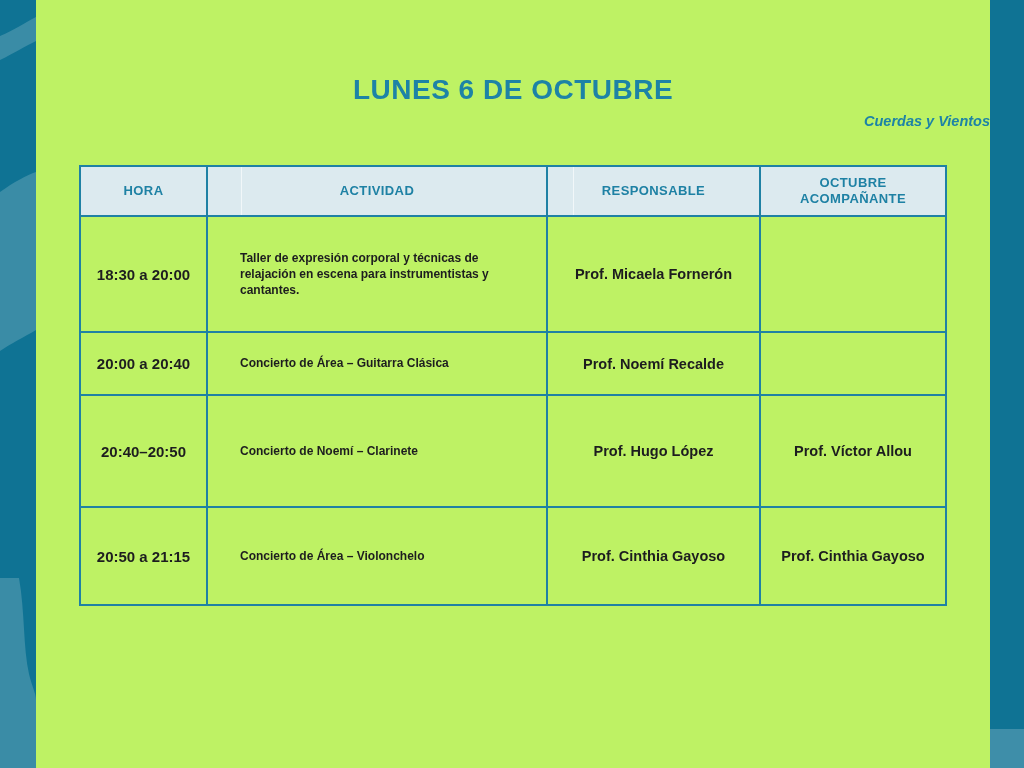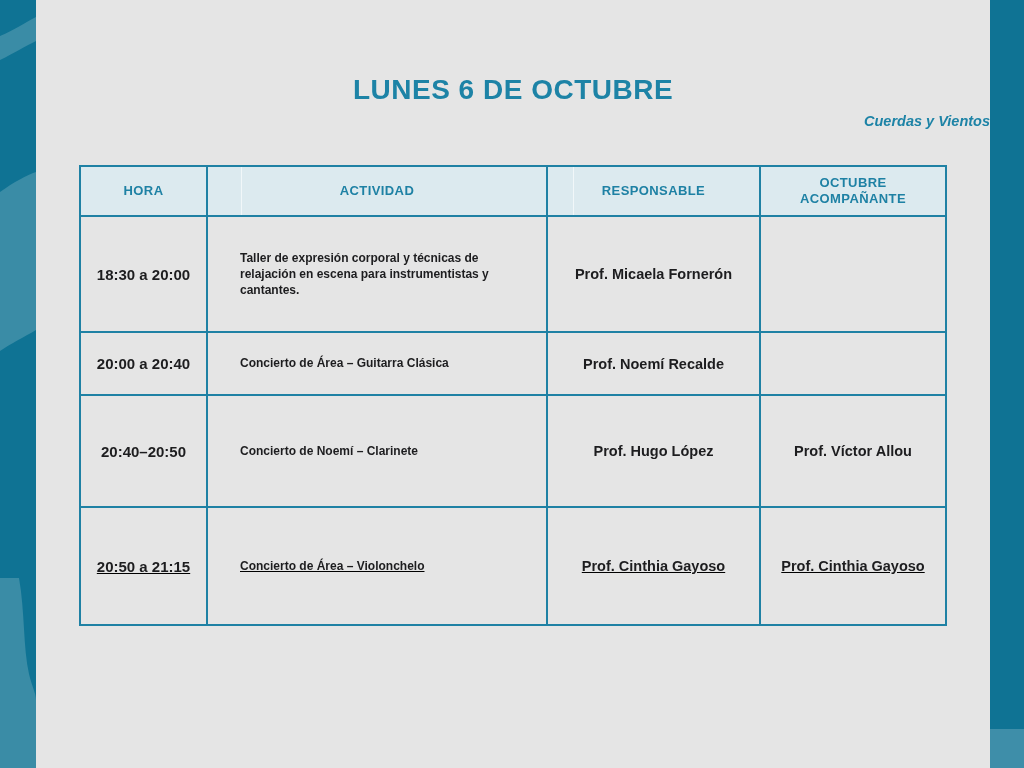--- a/index.html
+++ b/index.html
@@ -25,21 +25,21 @@
   }
   .band-left  { left: 0;  width: 36px; }
   .band-right { right: 0; width: 34px; }
   
   .card {
     position: absolute;
     left: 36px;
     top: 0;
     width: 954px;
     height: 768px;
-    background: #e5e5e5;
+    background: #bef264;
     z-index: 2;
   }
   .page-title {
     margin: 74px 0 0 0;
     text-align: center;
     font-size: 28px;
     font-weight: bold;
     letter-spacing: 0.5px;
     color: #1d83a6;
   }
@@ -84,21 +84,21 @@
     position: absolute;
     top: 0; bottom: 0;
     width: 1px;
     background: rgba(255,255,255,0.6);
   }
   th.seam-activ::after { left: 33px; }
   th.seam-resp::after  { left: 25px; }
   table.schedule tbody tr:nth-child(1) { height: 116px; }
   table.schedule tbody tr:nth-child(2) { height: 63px; }
   table.schedule tbody tr:nth-child(3) { height: 112px; }
-  table.schedule tbody tr:nth-child(4) { height: 118px; text-decoration: underline; }
+  table.schedule tbody tr:nth-child(4) { height: 98px; }
   td.cell-hora {
     text-align: center;
     font-size: 15px;
     padding: 0 6px;
   }
   td.cell-actividad {
     text-align: left;
     font-size: 12px;
     padding: 0 18px 0 32px;
     line-height: 1.35;

